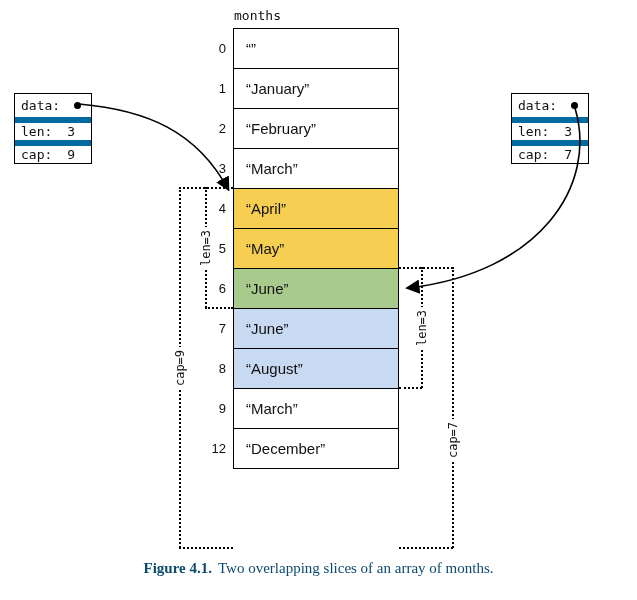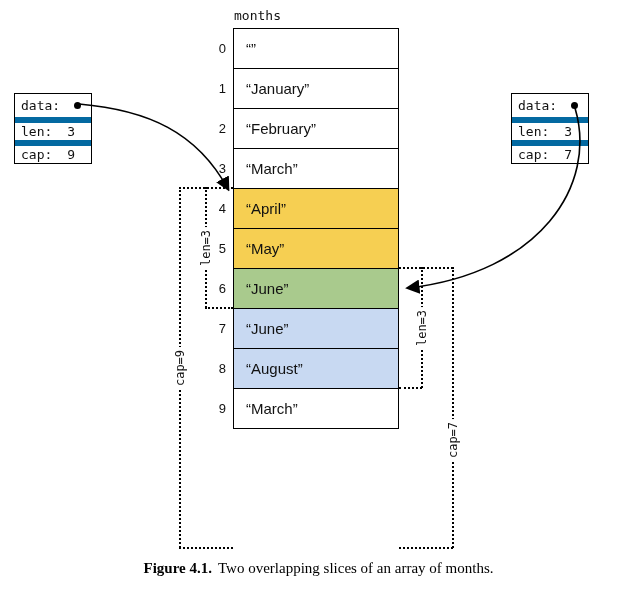--- a/index.html
+++ b/index.html
@@ -26,21 +26,21 @@
   .slice-title{position:absolute;font:13px "DejaVu Sans Mono",monospace;white-space:nowrap;}
 
   .dotv{position:absolute;width:0;border-left:2px dotted #000;}
   .doth{position:absolute;height:0;border-top:2px dotted #000;}
   .vlabel{position:absolute;background:#fff;font:12px "DejaVu Sans Mono",monospace;
           padding:2px 3px;white-space:nowrap;transform:translate(-50%,-50%) rotate(-90deg);}
 
   .arrows{position:absolute;left:0;top:0;width:637px;height:600px;pointer-events:none;}
 
   .caption{position:absolute;left:0;top:560px;width:637px;text-align:center;
-           font-family:"Liberation Serif",serif;font-size:15px;color:#000000;}
+           font-family:"Liberation Serif",serif;font-size:15px;color:#0c4a6e;}
   .caption b{font-weight:bold;margin-right:6px;}
 </style>
 </head>
 <body>
 
 <div class="fig">
 
   <div class="array-label">months</div>
 
   <div class="array">
@@ -76,20 +76,24 @@
         <span class="idx">7</span>
         <span class="val">“June”</span>
       </div>
     <div class="cell" style="background: rgb(200, 217, 242);">
         <span class="idx">8</span>
         <span class="val">“August”</span>
       </div>
     <div class="cell" style="background: rgb(255, 255, 255);">
         <span class="idx">9</span>
         <span class="val">“March”</span>
+      </div>
+    <div class="cell" style="background: rgb(255, 255, 255);">
+        <span class="idx">12</span>
+        <span class="val">“December”</span>
       </div>
   </div>
 
   <div class="slicebox" style="left:14px;top:93px">
     <div class="srow">
       <span>data:</span>
       <span class="dot"></span>
     </div>
     <div class="srow">
       <span>len:</span>

